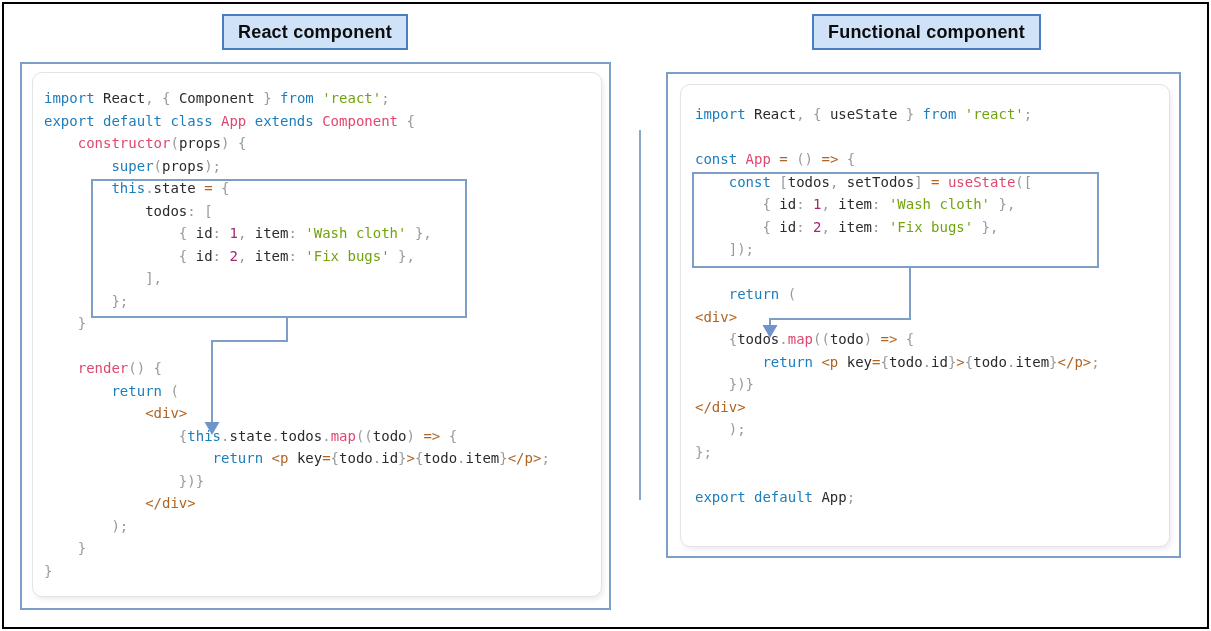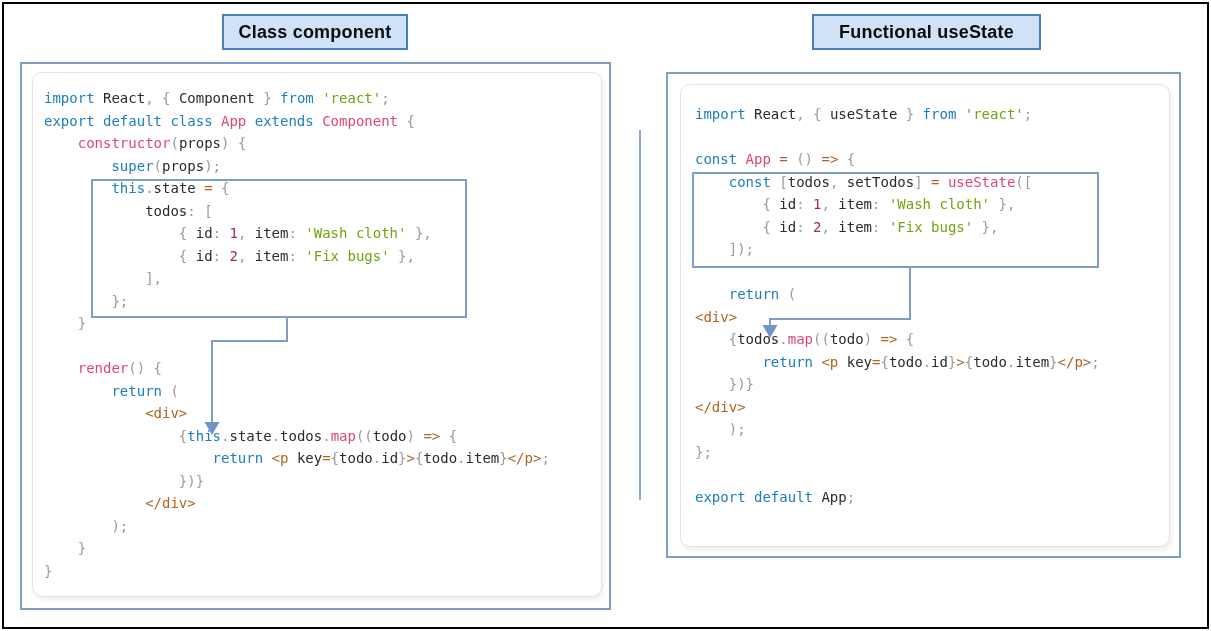--- a/index.html
+++ b/index.html
@@ -64,24 +64,24 @@
     position:absolute; left:0; top:0;
     pointer-events:none;
   }
 </style>
 </head>
 <body>
 
 <div class="frame"></div>
 
 <div class="badge badge-left">
-  <span>Class component</span>
+  <span>React component</span>
 </div>
 <div class="badge badge-right">
-  <span>Functional useState</span>
+  <span>Functional component</span>
 </div>
 
 <div class="panel panel-left"></div>
 <div class="card card-left"></div>
 <div class="code code-left"><div class="code-line"><span style="color: rgb(28, 125, 187);">import</span><span style="color: rgb(43, 43, 43);"> React</span><span style="color: rgb(154, 154, 154);">, { </span><span style="color: rgb(43, 43, 43);">Component</span><span style="color: rgb(154, 154, 154);"> } </span><span style="color: rgb(28, 125, 187);">from</span><span style="color: rgb(114, 163, 15);"> 'react'</span><span style="color: rgb(154, 154, 154);">;</span></div><div class="code-line"><span style="color: rgb(28, 125, 187);">export default class</span><span style="color: rgb(224, 71, 111);"> App</span><span style="color: rgb(28, 125, 187);"> extends</span><span style="color: rgb(224, 71, 111);"> Component</span><span style="color: rgb(154, 154, 154);"> {</span></div><div class="code-line"><span style="color: rgb(224, 71, 111);">    constructor</span><span style="color: rgb(154, 154, 154);">(</span><span style="color: rgb(43, 43, 43);">props</span><span style="color: rgb(154, 154, 154);">) {</span></div><div class="code-line"><span style="color: rgb(28, 125, 187);">        super</span><span style="color: rgb(154, 154, 154);">(</span><span style="color: rgb(43, 43, 43);">props</span><span style="color: rgb(154, 154, 154);">);</span></div><div class="code-line"><span style="color: rgb(28, 125, 187);">        this</span><span style="color: rgb(154, 154, 154);">.</span><span style="color: rgb(43, 43, 43);">state</span><span style="color: rgb(175, 100, 35);"> =</span><span style="color: rgb(154, 154, 154);"> {</span></div><div class="code-line"><span style="color: rgb(43, 43, 43);">            todos</span><span style="color: rgb(154, 154, 154);">: [</span></div><div class="code-line"><span style="color: rgb(154, 154, 154);">                { </span><span style="color: rgb(43, 43, 43);">id</span><span style="color: rgb(154, 154, 154);">: </span><span style="color: rgb(162, 41, 111);">1</span><span style="color: rgb(154, 154, 154);">, </span><span style="color: rgb(43, 43, 43);">item</span><span style="color: rgb(154, 154, 154);">: </span><span style="color: rgb(114, 163, 15);">'Wash cloth'</span><span style="color: rgb(154, 154, 154);"> },</span></div><div class="code-line"><span style="color: rgb(154, 154, 154);">                { </span><span style="color: rgb(43, 43, 43);">id</span><span style="color: rgb(154, 154, 154);">: </span><span style="color: rgb(162, 41, 111);">2</span><span style="color: rgb(154, 154, 154);">, </span><span style="color: rgb(43, 43, 43);">item</span><span style="color: rgb(154, 154, 154);">: </span><span style="color: rgb(114, 163, 15);">'Fix bugs'</span><span style="color: rgb(154, 154, 154);"> },</span></div><div class="code-line"><span style="color: rgb(154, 154, 154);">            ],</span></div><div class="code-line"><span style="color: rgb(154, 154, 154);">        };</span></div><div class="code-line"><span style="color: rgb(154, 154, 154);">    }</span></div><div class="code-line">&nbsp;</div><div class="code-line"><span style="color: rgb(224, 71, 111);">    render</span><span style="color: rgb(154, 154, 154);">() {</span></div><div class="code-line"><span style="color: rgb(28, 125, 187);">        return</span><span style="color: rgb(154, 154, 154);"> (</span></div><div class="code-line"><span style="color: rgb(175, 100, 35);">            &lt;div&gt;</span></div><div class="code-line"><span style="color: rgb(154, 154, 154);">                {</span><span style="color: rgb(28, 125, 187);">this</span><span style="color: rgb(154, 154, 154);">.</span><span style="color: rgb(43, 43, 43);">state</span><span style="color: rgb(154, 154, 154);">.</span><span style="color: rgb(43, 43, 43);">todos</span><span style="color: rgb(154, 154, 154);">.</span><span style="color: rgb(224, 71, 111);">map</span><span style="color: rgb(154, 154, 154);">((</span><span style="color: rgb(43, 43, 43);">todo</span><span style="color: rgb(154, 154, 154);">) </span><span style="color: rgb(175, 100, 35);">=&gt;</span><span style="color: rgb(154, 154, 154);"> {</span></div><div class="code-line"><span style="color: rgb(28, 125, 187);">                    return</span><span style="color: rgb(175, 100, 35);"> &lt;p</span><span style="color: rgb(43, 43, 43);"> key</span><span style="color: rgb(175, 100, 35);">=</span><span style="color: rgb(154, 154, 154);">{</span><span style="color: rgb(43, 43, 43);">todo</span><span style="color: rgb(154, 154, 154);">.</span><span style="color: rgb(43, 43, 43);">id</span><span style="color: rgb(154, 154, 154);">}</span><span style="color: rgb(175, 100, 35);">&gt;</span><span style="color: rgb(154, 154, 154);">{</span><span style="color: rgb(43, 43, 43);">todo</span><span style="color: rgb(154, 154, 154);">.</span><span style="color: rgb(43, 43, 43);">item</span><span style="color: rgb(154, 154, 154);">}</span><span style="color: rgb(175, 100, 35);">&lt;/p&gt;</span><span style="color: rgb(154, 154, 154);">;</span></div><div class="code-line"><span style="color: rgb(154, 154, 154);">                })}</span></div><div class="code-line"><span style="color: rgb(175, 100, 35);">            &lt;/div&gt;</span></div><div class="code-line"><span style="color: rgb(154, 154, 154);">        );</span></div><div class="code-line"><span style="color: rgb(154, 154, 154);">    }</span></div><div class="code-line"><span style="color: rgb(154, 154, 154);">}</span></div></div>
 
 <div class="panel panel-right"></div>
 <div class="card card-right"></div>
 <div class="code code-right"><div class="code-line"><span style="color: rgb(28, 125, 187);">import</span><span style="color: rgb(43, 43, 43);"> React</span><span style="color: rgb(154, 154, 154);">, { </span><span style="color: rgb(43, 43, 43);">useState</span><span style="color: rgb(154, 154, 154);"> } </span><span style="color: rgb(28, 125, 187);">from</span><span style="color: rgb(114, 163, 15);"> 'react'</span><span style="color: rgb(154, 154, 154);">;</span></div><div class="code-line">&nbsp;</div><div class="code-line"><span style="color: rgb(28, 125, 187);">const</span><span style="color: rgb(224, 71, 111);"> App</span><span style="color: rgb(175, 100, 35);"> =</span><span style="color: rgb(154, 154, 154);"> () </span><span style="color: rgb(175, 100, 35);">=&gt;</span><span style="color: rgb(154, 154, 154);"> {</span></div><div class="code-line"><span style="color: rgb(28, 125, 187);">    const</span><span style="color: rgb(154, 154, 154);"> [</span><span style="color: rgb(43, 43, 43);">todos</span><span style="color: rgb(154, 154, 154);">, </span><span style="color: rgb(43, 43, 43);">setTodos</span><span style="color: rgb(154, 154, 154);">] </span><span style="color: rgb(175, 100, 35);">=</span><span style="color: rgb(224, 71, 111);"> useState</span><span style="color: rgb(154, 154, 154);">([</span></div><div class="code-line"><span style="color: rgb(154, 154, 154);">        { </span><span style="color: rgb(43, 43, 43);">id</span><span style="color: rgb(154, 154, 154);">: </span><span style="color: rgb(162, 41, 111);">1</span><span style="color: rgb(154, 154, 154);">, </span><span style="color: rgb(43, 43, 43);">item</span><span style="color: rgb(154, 154, 154);">: </span><span style="color: rgb(114, 163, 15);">'Wash cloth'</span><span style="color: rgb(154, 154, 154);"> },</span></div><div class="code-line"><span style="color: rgb(154, 154, 154);">        { </span><span style="color: rgb(43, 43, 43);">id</span><span style="color: rgb(154, 154, 154);">: </span><span style="color: rgb(162, 41, 111);">2</span><span style="color: rgb(154, 154, 154);">, </span><span style="color: rgb(43, 43, 43);">item</span><span style="color: rgb(154, 154, 154);">: </span><span style="color: rgb(114, 163, 15);">'Fix bugs'</span><span style="color: rgb(154, 154, 154);"> },</span></div><div class="code-line"><span style="color: rgb(154, 154, 154);">    ]);</span></div><div class="code-line">&nbsp;</div><div class="code-line"><span style="color: rgb(28, 125, 187);">    return</span><span style="color: rgb(154, 154, 154);"> (</span></div><div class="code-line"><span style="color: rgb(175, 100, 35);">&lt;div&gt;</span></div><div class="code-line"><span style="color: rgb(154, 154, 154);">    {</span><span style="color: rgb(43, 43, 43);">todos</span><span style="color: rgb(154, 154, 154);">.</span><span style="color: rgb(224, 71, 111);">map</span><span style="color: rgb(154, 154, 154);">((</span><span style="color: rgb(43, 43, 43);">todo</span><span style="color: rgb(154, 154, 154);">) </span><span style="color: rgb(175, 100, 35);">=&gt;</span><span style="color: rgb(154, 154, 154);"> {</span></div><div class="code-line"><span style="color: rgb(28, 125, 187);">        return</span><span style="color: rgb(175, 100, 35);"> &lt;p</span><span style="color: rgb(43, 43, 43);"> key</span><span style="color: rgb(175, 100, 35);">=</span><span style="color: rgb(154, 154, 154);">{</span><span style="color: rgb(43, 43, 43);">todo</span><span style="color: rgb(154, 154, 154);">.</span><span style="color: rgb(43, 43, 43);">id</span><span style="color: rgb(154, 154, 154);">}</span><span style="color: rgb(175, 100, 35);">&gt;</span><span style="color: rgb(154, 154, 154);">{</span><span style="color: rgb(43, 43, 43);">todo</span><span style="color: rgb(154, 154, 154);">.</span><span style="color: rgb(43, 43, 43);">item</span><span style="color: rgb(154, 154, 154);">}</span><span style="color: rgb(175, 100, 35);">&lt;/p&gt;</span><span style="color: rgb(154, 154, 154);">;</span></div><div class="code-line"><span style="color: rgb(154, 154, 154);">    })}</span></div><div class="code-line"><span style="color: rgb(175, 100, 35);">&lt;/div&gt;</span></div><div class="code-line"><span style="color: rgb(154, 154, 154);">    );</span></div><div class="code-line"><span style="color: rgb(154, 154, 154);">};</span></div><div class="code-line">&nbsp;</div><div class="code-line"><span style="color: rgb(28, 125, 187);">export default</span><span style="color: rgb(43, 43, 43);"> App</span><span style="color: rgb(154, 154, 154);">;</span></div></div>
 

